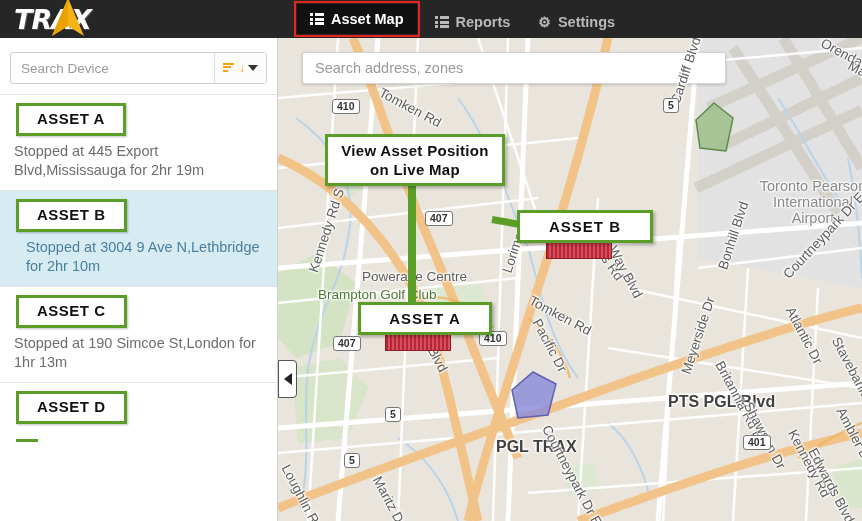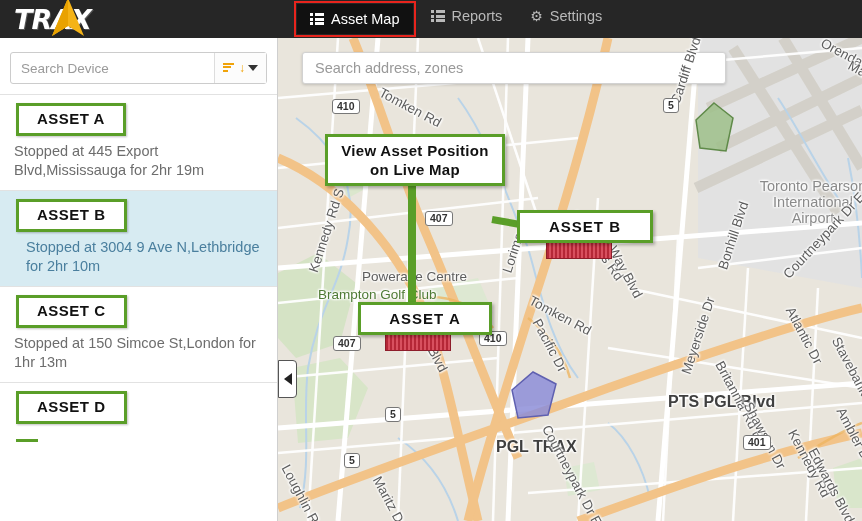--- a/index.html
+++ b/index.html
@@ -25,21 +25,21 @@
   .logo-text {
     font-size: 27px; font-weight: bold; font-style: italic;
     color: #ffffff; letter-spacing: -1px;
     font-family: "DejaVu Sans", sans-serif;
     text-shadow: 1px 1px 0 #555;
     position: relative; z-index: 1;
   }
   .logo-arrow {
     position: absolute; left: 48px; top: -4px; z-index: 2;
   }
-  .nav-items { display: flex; align-items: flex-start; gap: 2px; margin-left: 16px; }
+  .nav-items { display: flex; align-items: flex-end; gap: 2px; margin-left: 16px; font-weight: bold; }
   .nav-item {
     display: flex; align-items: center; gap: 7px;
     color: #b9b9b9; font-size: 14.5px; padding: 7px 13px;
     cursor: pointer; white-space: nowrap;
   }
   .nav-item.active { color: #ffffff; background: #111; }
   .nav-item-box {
     position: relative;
     border: 2px solid #e8241d;
     padding: 1px;
@@ -283,21 +283,21 @@
         <div class="asset-name-box">
           <span class="asset-name">ASSET B</span>
         </div>
         <div class="asset-status">Stopped at 3004 9 Ave N,Lethbridge for 2hr 10m</div>
       </div>
 
       <div class="asset-row">
         <div class="asset-name-box">
           <span class="asset-name">ASSET C</span>
         </div>
-        <div class="asset-status">Stopped at 150 Simcoe St,London for 1hr 13m</div>
+        <div class="asset-status">Stopped at 190 Simcoe St,London for 1hr 13m</div>
       </div>
 
       <div class="asset-row">
         <div class="asset-name-box">
           <span class="asset-name">ASSET D</span>
         </div>
         <div class="asset-status">
           <span class="tiny-mark"></span>
         </div>
       </div>

